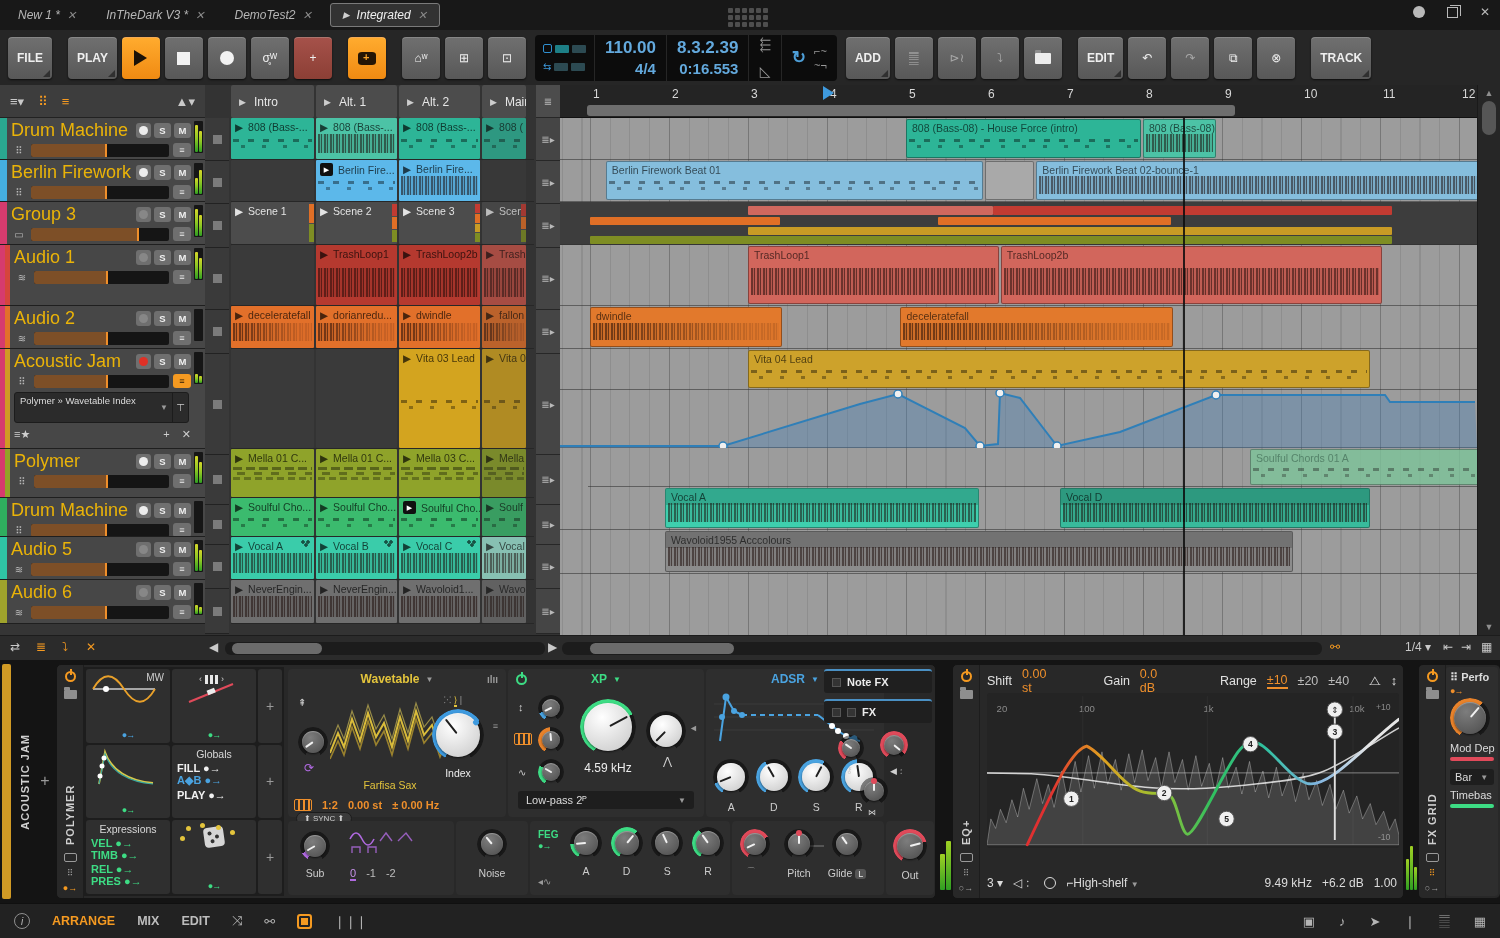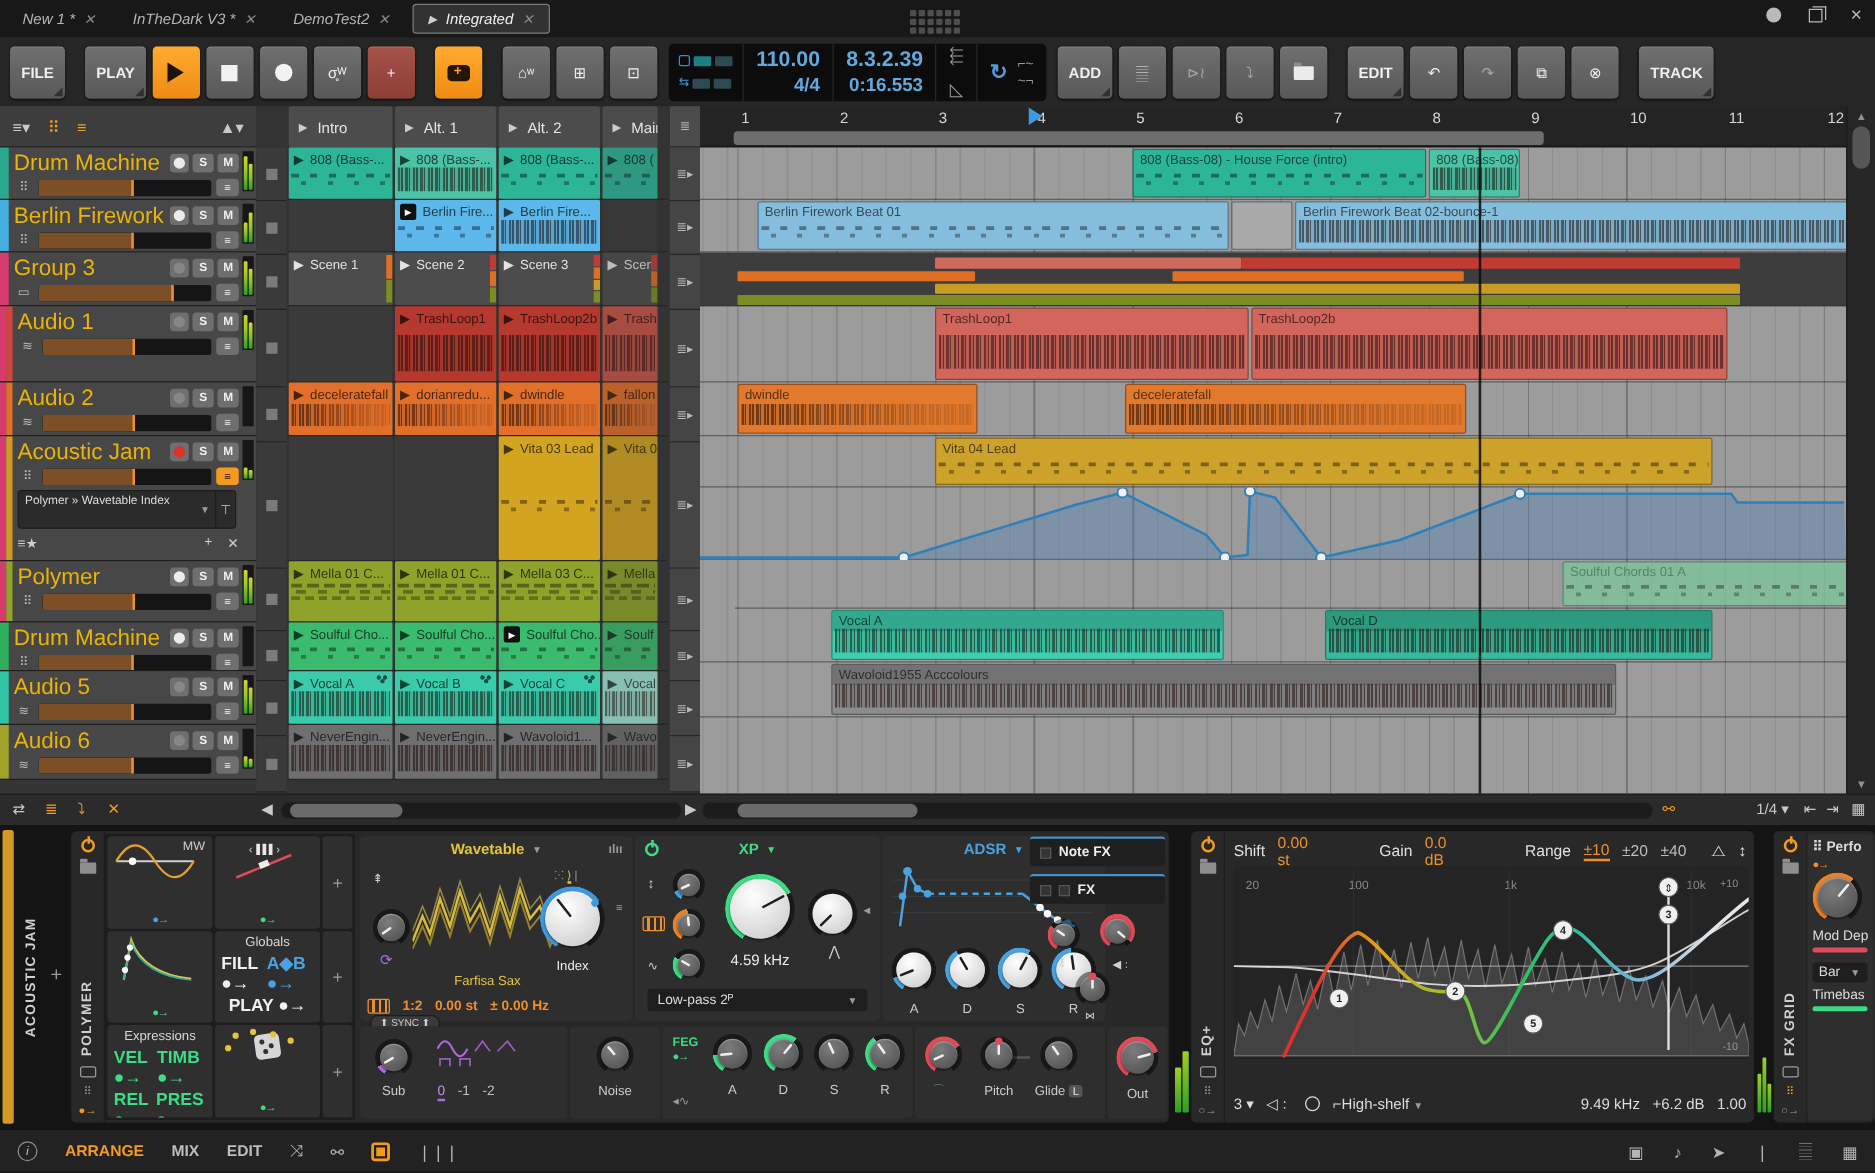--- a/index.html
+++ b/index.html
@@ -176,21 +176,21 @@
   .dots { color:#9a9a9a; font-size:9px; line-height:7px; }
   .dots.or { color:#f59a21; }
   .modarr { font-size:9px; letter-spacing:-1px; }
 
   .modgrid { position:absolute; left:27px; top:2px; bottom:2px; width:200px; display:grid; grid-template-columns:84px 84px 24px; grid-auto-rows:1fr; gap:2px; background:#1d1d1d; padding:2px; }
   .mtile { background:#2f2f2f; border-radius:3px; position:relative; padding:3px 5px; font-size:10px; color:#cfcfcf; overflow:hidden; }
   .mtile .cap { text-align:center; font-size:10.5px; color:#d8d8d8; }
   .mtile .bot { position:absolute; bottom:3px; left:0; right:0; text-align:center; }
   .mtile .tr { position:absolute; top:3px; right:6px; color:#cfcfcf; font-size:10px; }
   .mplus { background:#2f2f2f; border-radius:3px; display:flex; align-items:center; justify-content:center; color:#9a9a9a; font-size:14px; }
-  .mrow2 { display:flex; justify-content:space-around; font-size:14px; font-weight:bold; margin-top:2px; }
+  .mrow2 { display:flex; justify-content:space-around; font-size:11px; font-weight:bold; margin-top:2px;flex-direction:column; }
   .mg-w { color:#f0f0f0; } .mg-b { color:#4aa3e0; } .mg-g { color:#3ddc84; }
 
   .kn { position:relative; display:inline-block; flex:none; }
   .kring { position:absolute; inset:0; border-radius:50%;
     -webkit-mask:radial-gradient(closest-side, transparent 64%, #000 65%); mask:radial-gradient(closest-side, transparent 64%, #000 65%); }
   .kcap { position:absolute; inset:4px; border-radius:50%; background:radial-gradient(circle at 38% 30%, #7d7d7d, #4c4c4c); box-shadow:inset 0 1px 1px rgba(255,255,255,.3), 0 1px 2px rgba(0,0,0,.6); }
   .kn.white .kcap { background:radial-gradient(circle at 38% 30%, #fff, #c6c6c6); }
   .krot { position:absolute; inset:4px; border-radius:50%; }
   .kline { position:absolute; left:calc(50% - 1px); top:2px; width:2px; height:42%; background:#f0f0f0; border-radius:1px; }
   .kn.white .kline { background:#1f1f1f; }

